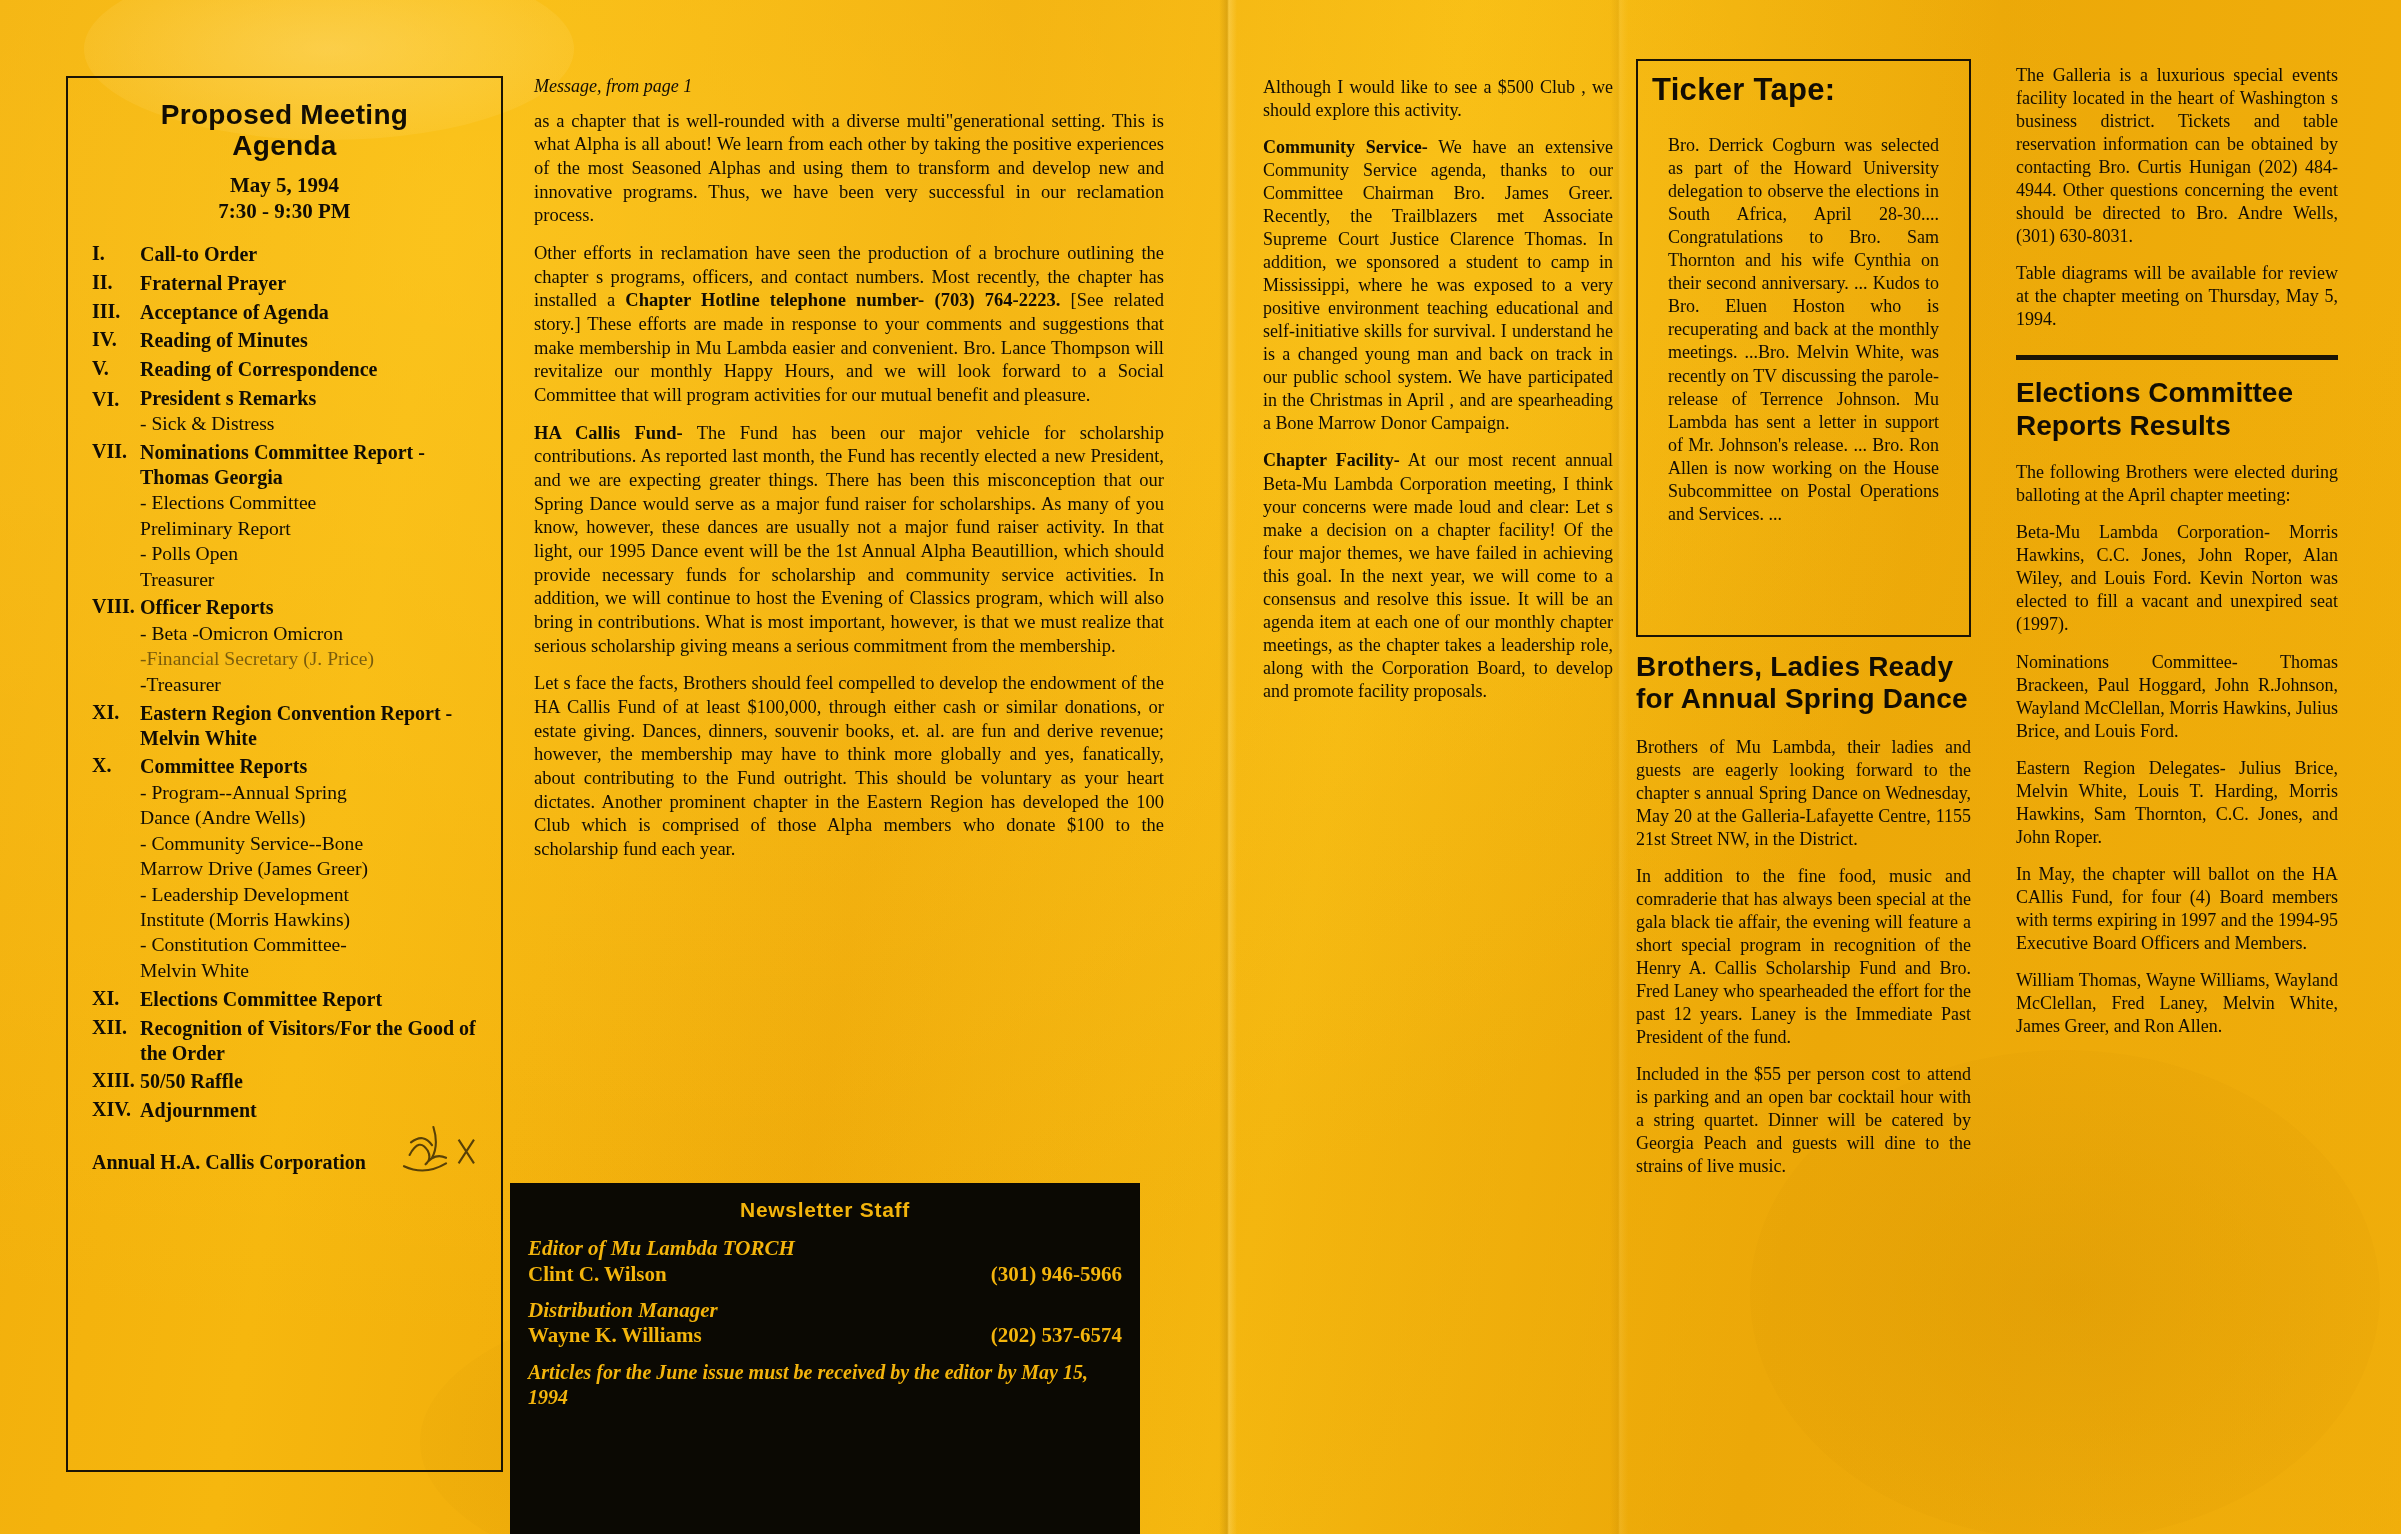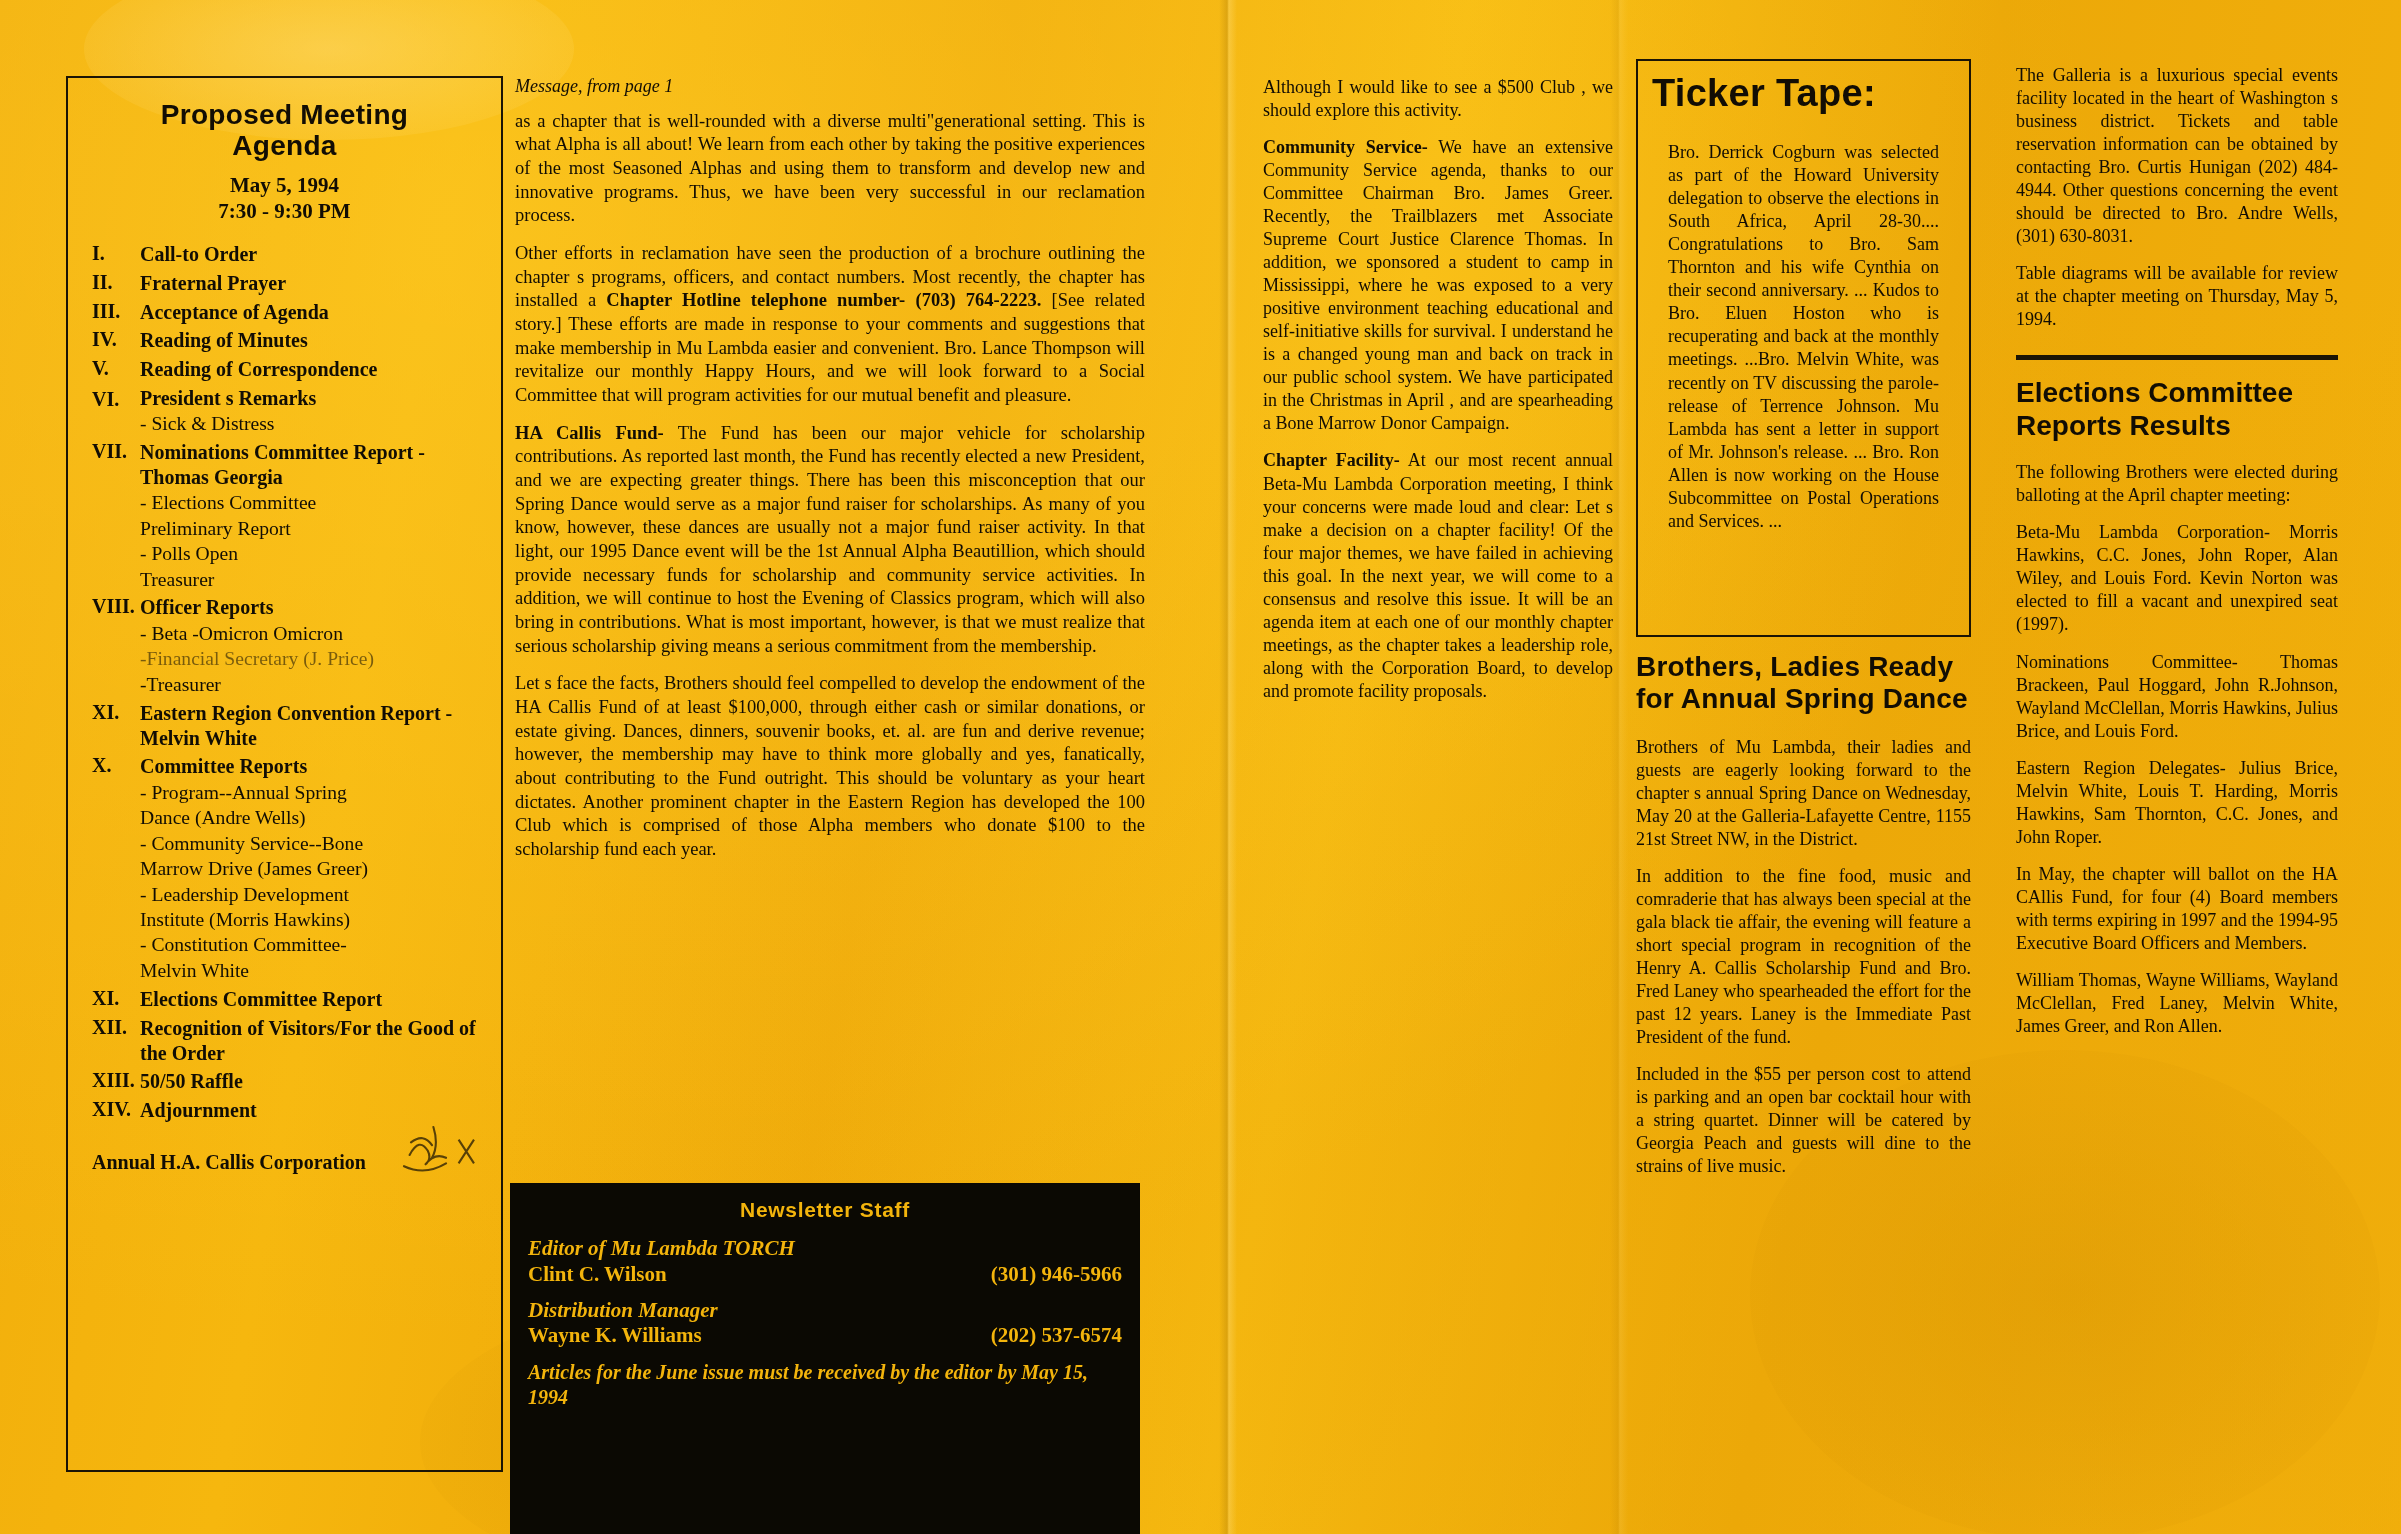--- a/index.html
+++ b/index.html
@@ -121,21 +121,21 @@
     right: -4.2px;
     top: -45px;
     width: 84px;
     height: 84px;
     pointer-events: none;
     opacity: 0.75;
   }
 
   
   #col2 {
-    left: 515px;
+    left: 534px;
     top: 76px;
     width: 630px;
     font-size: 18.5px;
   }
   .from-page {
     font-style: italic;
     font-size: 18px;
     margin-bottom: 12.6px;
   }
   b, strong { font-weight: bold; }
@@ -197,21 +197,21 @@
     top: 59px;
     width: 335px;
     height: 578px;
     border: 2.1px solid #1b1405;
     box-sizing: border-box;
     padding: 11.2px 14px;
   }
   .ticker-head {
     font-family: "Liberation Sans", sans-serif;
     font-weight: bold;
-    font-size: 38px;
+    font-size: 31px;
     letter-spacing: 0.3px;
     margin-bottom: 26px;
   }
   #ticker-box p {
     font-size: 18px;
     margin: 16px;
   }
   #col4 {
     left: 1636px;
     top: 651px;

